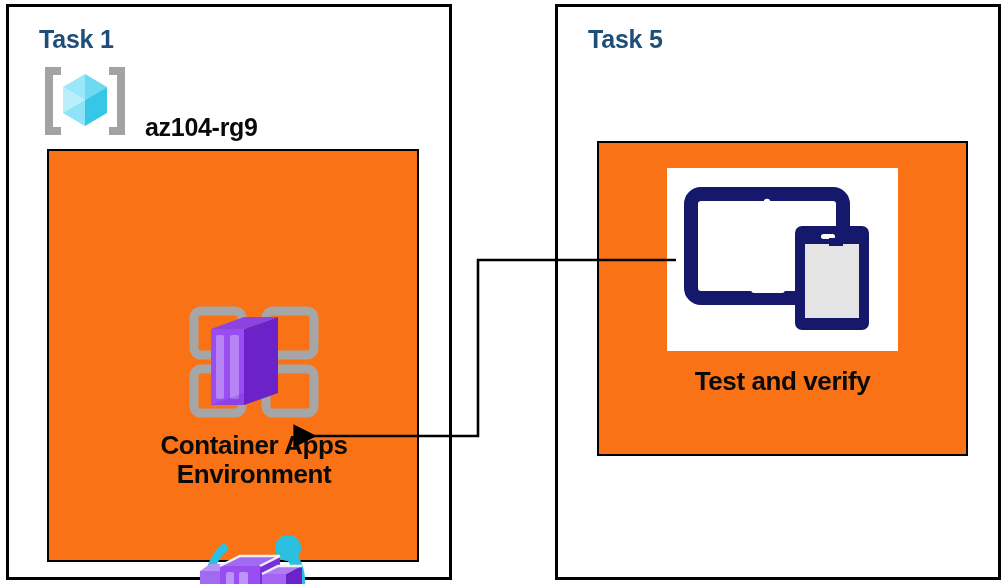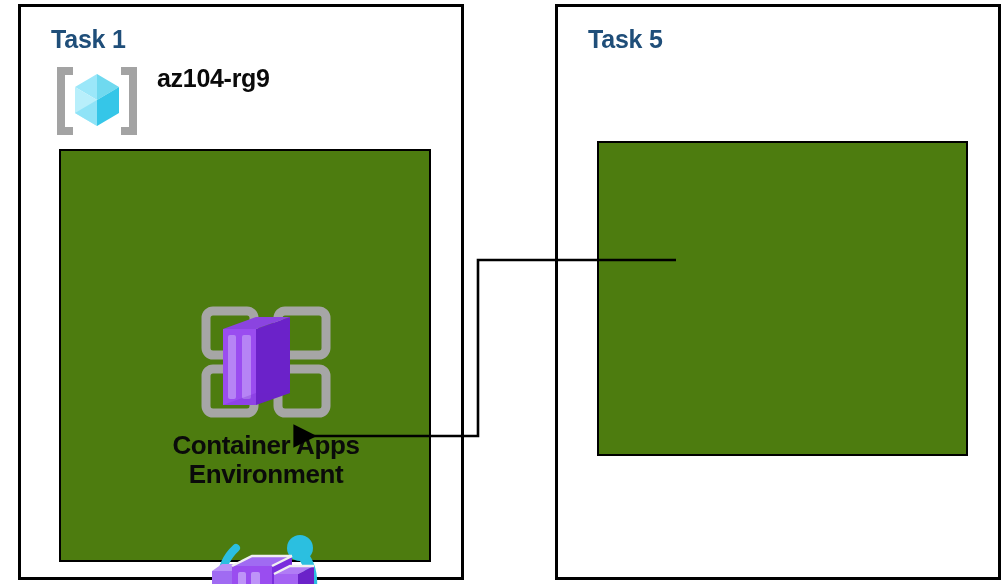--- a/index.html
+++ b/index.html
@@ -18,55 +18,55 @@
     overflow: hidden;
   }
 
   
   .task-panel {
     position: absolute;
     background: #ffffff;
     border: 3px solid #000000;
     box-sizing: border-box;
   }
-  #task1-panel { left: 18px;  top: 4px; width: 446px; height: 576px; }
+  #task1-panel { left: 6px;  top: 4px; width: 446px; height: 576px; }
   #task2-panel { left: 555px; top: 4px; width: 446px; height: 576px; }
 
   .task-heading {
     position: absolute;
     font-size: 25px;
     font-weight: bold;
     color: #1F4E79;
     letter-spacing: -0.2px;
     white-space: nowrap;
   }
   #task1-heading { left: 30px; top: 18px; }
   #task2-heading { left: 30px; top: 18px; }
 
   
   #rg-row {
     position: absolute;
     left: 30px;
     top: 57px;
     display: flex;
-    align-items: flex-start;
+    align-items: flex-end;
     gap: 14px;
   }
   #rg-label {
     font-size: 25px;
     font-weight: bold;
     color: #0a0a0a;
     white-space: nowrap;
     letter-spacing: -0.3px;
   }
 
   
   .inner-box {
     position: absolute;
-    background: #4d7c0f;
+    background: #f97316;
     border: 2px solid #000000;
     box-sizing: border-box;
   }
   #task1-inner { left: 38px;  top: 142px; width: 372px; height: 413px; }
   #task2-inner { left: 597px; top: 141px; width: 371px; height: 315px; }
 
   
   .icon-block {
     position: absolute;
     display: flex;
@@ -205,20 +205,43 @@
 
     </div>
   </div>
 
   <div id="task2-panel" class="task-panel">
     <div id="task2-heading" class="task-heading">Task 5</div>
   </div>
 
   <div id="task2-inner" class="inner-box"></div>
 
+  <div id="tv-block" class="icon-block">
+    <div id="tv-tile">
+      <span>
+        <svg width="200" height="156" viewBox="0 0 200 156" aria-hidden="true">
+
+          <rect x="8" y="14" width="152" height="104" rx="10" fill="none" stroke="#16186B" stroke-width="14"></rect>
+
+          <circle cx="84" cy="22" r="3.2" fill="#ffffff"></circle>
+
+          <rect x="68" y="106" width="34" height="7" rx="3.5" fill="#ffffff"></rect>
+
+          <rect x="112" y="46" width="74" height="104" rx="7" fill="#16186B"></rect>
+
+          <rect x="122" y="64" width="54" height="74" fill="#E4E4E4"></rect>
+
+          <rect x="138" y="54" width="14" height="5" rx="2.5" fill="#ffffff"></rect>
+
+          <rect x="146" y="58" width="14" height="8" fill="#16186B"></rect>
+        </svg>
+      </span>
+    </div>
+    <div class="caption">Test and verify</div>
+  </div>
 
   <svg id="connector">
     <defs>
       <marker id="arrowhead" markerWidth="9" markerHeight="9" refX="8" refY="4.5" orient="auto" markerUnits="strokeWidth">
         <polygon points="9,0 9,9 0,4.5" fill="#000000"></polygon>
       </marker>
     </defs>
     <polyline points="676,260 478,260 478,436 296,436" fill="none" stroke="#000000" stroke-width="2.6" marker-end="url(#arrowhead)"></polyline>
   </svg>
 

